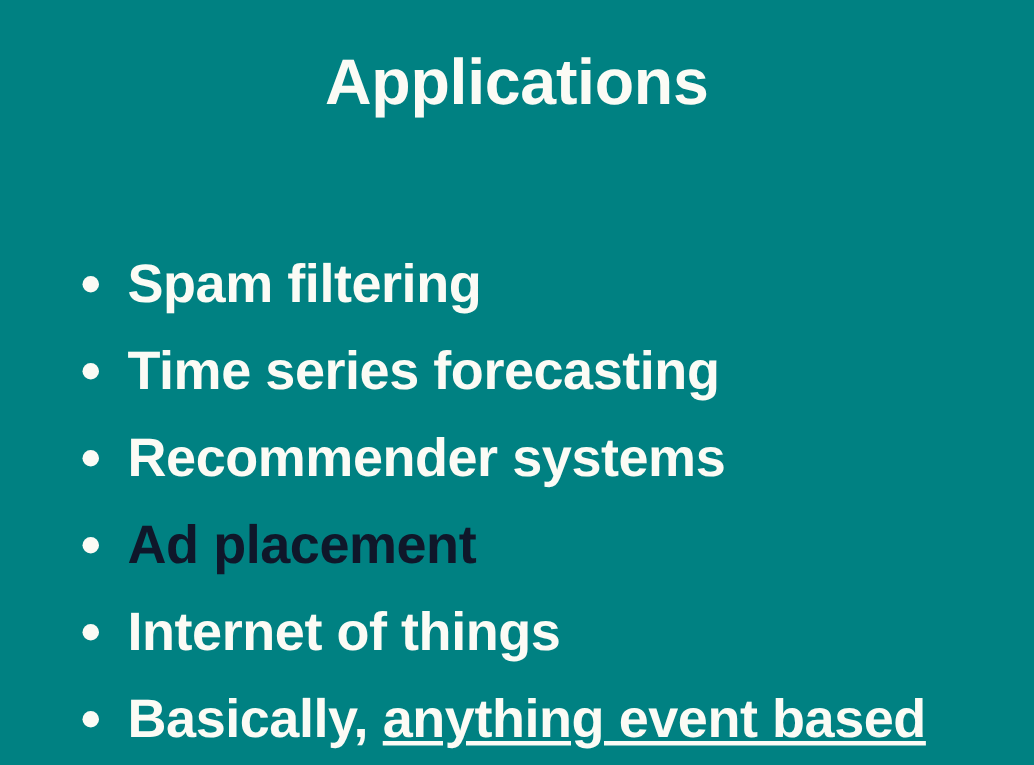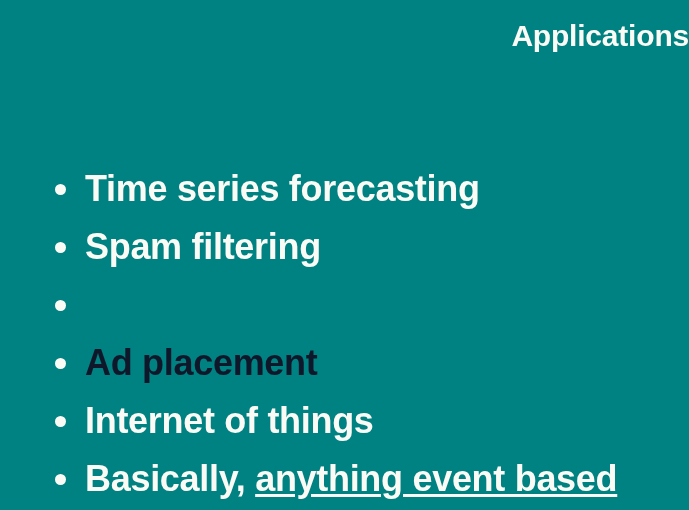--- a/index.html
+++ b/index.html
@@ -17,23 +17,23 @@
     width: 689px;
     height: 510px;
     background: #008182;
     box-sizing: border-box;
     overflow: hidden;
   }
   .slide-title {
     position: absolute;
     left: 0;
     right: 0;
-    top: 20px;
-    text-align: right;
-    font-size: 30px;
+    top: 33px;
+    text-align: center;
+    font-size: 43px;
     font-weight: bold;
     color: #fbfbf5;
     letter-spacing: -0.2px;
     line-height: 1.05;
     white-space: nowrap;
   }
   .bullet-list {
     position: absolute;
     left: 52px;
     top: 160px;
@@ -78,30 +78,31 @@
 <body>
 
 <div class="slide" style="background: rgb(0, 129, 130);">
 
   <div class="slide-title" style="color: rgb(251, 251, 245);">Applications</div>
 
   <ul class="bullet-list">
 
     <li class="bullet-item">
       <span class="bullet-marker" style="background: rgb(251, 251, 245);"></span>
+      <span class="bullet-text" style="color: rgb(251, 251, 245);"><span>Spam filtering</span></span>
+    </li>
+
+    <li class="bullet-item">
+      <span class="bullet-marker" style="background: rgb(251, 251, 245);"></span>
       <span class="bullet-text" style="color: rgb(251, 251, 245);"><span>Time series forecasting</span></span>
     </li>
 
     <li class="bullet-item">
       <span class="bullet-marker" style="background: rgb(251, 251, 245);"></span>
-      <span class="bullet-text" style="color: rgb(251, 251, 245);"><span>Spam filtering</span></span>
-    </li>
-
-    <li class="bullet-item">
-      <span class="bullet-marker" style="background: rgb(251, 251, 245);"></span>
+      <span class="bullet-text" style="color: rgb(251, 251, 245);"><span>Recommender systems</span></span>
     </li>
 
     <li class="bullet-item">
       <span class="bullet-marker" style="background: rgb(251, 251, 245);"></span>
       <span class="bullet-text" style="color: #0f172a;"><span>Ad placement</span></span>
     </li>
 
     <li class="bullet-item">
       <span class="bullet-marker" style="background: rgb(251, 251, 245);"></span>
       <span class="bullet-text" style="color: rgb(251, 251, 245);"><span>Internet of things</span></span>

